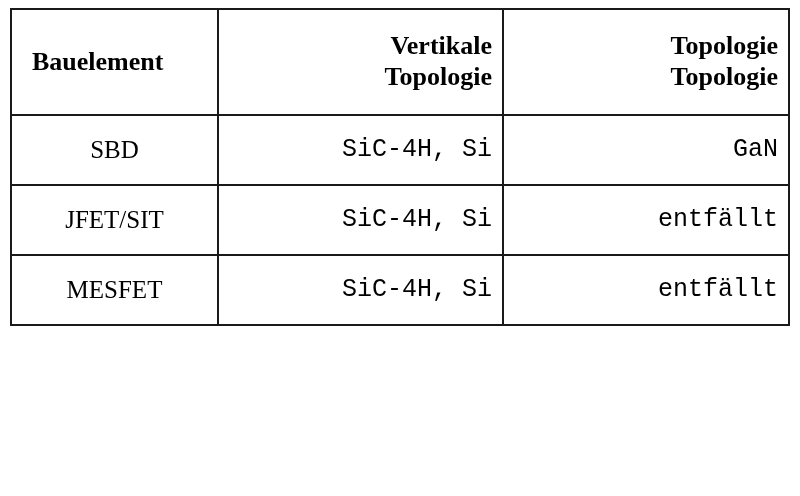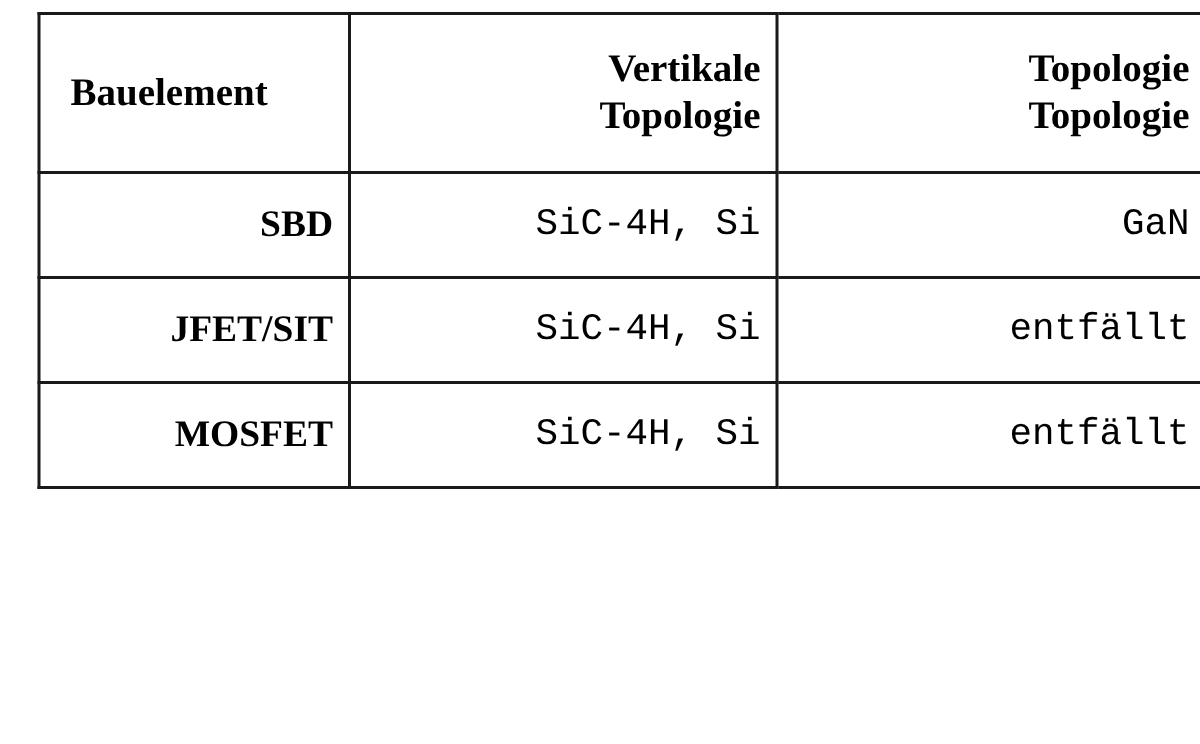--- a/index.html
+++ b/index.html
@@ -12,21 +12,20 @@
     height: 496px;
     font-family: "Liberation Serif", serif;
     color: #000000;
     overflow: hidden;
   }
   .page {
     position: relative;
     width: 652px;
     height: 496px;
     background: #ffffff;
-    margin-left: 15px;
   }
   table.topology-table {
     position: absolute;
     left: 10px;
     top: 8px;
     width: 778px;
     border-collapse: collapse;
     table-layout: fixed;
   }
   table.topology-table td {
@@ -47,22 +46,22 @@
     font-size: 26px;
   }
   tr.header-row td.head-first {
     text-align: left;
     padding-left: 20px;
   }
   tr.body-row td {
     height: 68px;
   }
   td.label-cell {
-    font-weight: bold;
-    text-align: right;
+    font-weight: normal;
+    text-align: center;
     padding-left: 20px;
     font-size: 25px;
   }
   td.value-cell {
     text-align: right;
     font-weight: normal;
     font-size: 25px;
     font-family: Liberation Mono, monospace;
   }
   .hdr-line { display: block; }
@@ -98,19 +97,19 @@
 
       <tr class="body-row">
         <td class="label-cell">JFET/SIT</td>
         <td class="value-cell">SiC-4H, Si</td>
         <td class="value-cell">entfällt</td>
       </tr>
 
 
 
       <tr class="body-row">
-        <td class="label-cell">MOSFET</td>
+        <td class="label-cell">MESFET</td>
         <td class="value-cell">SiC-4H, Si</td>
         <td class="value-cell">entfällt</td>
       </tr>
     </tbody>
   </table>
 </div>
 
 </body></html>

